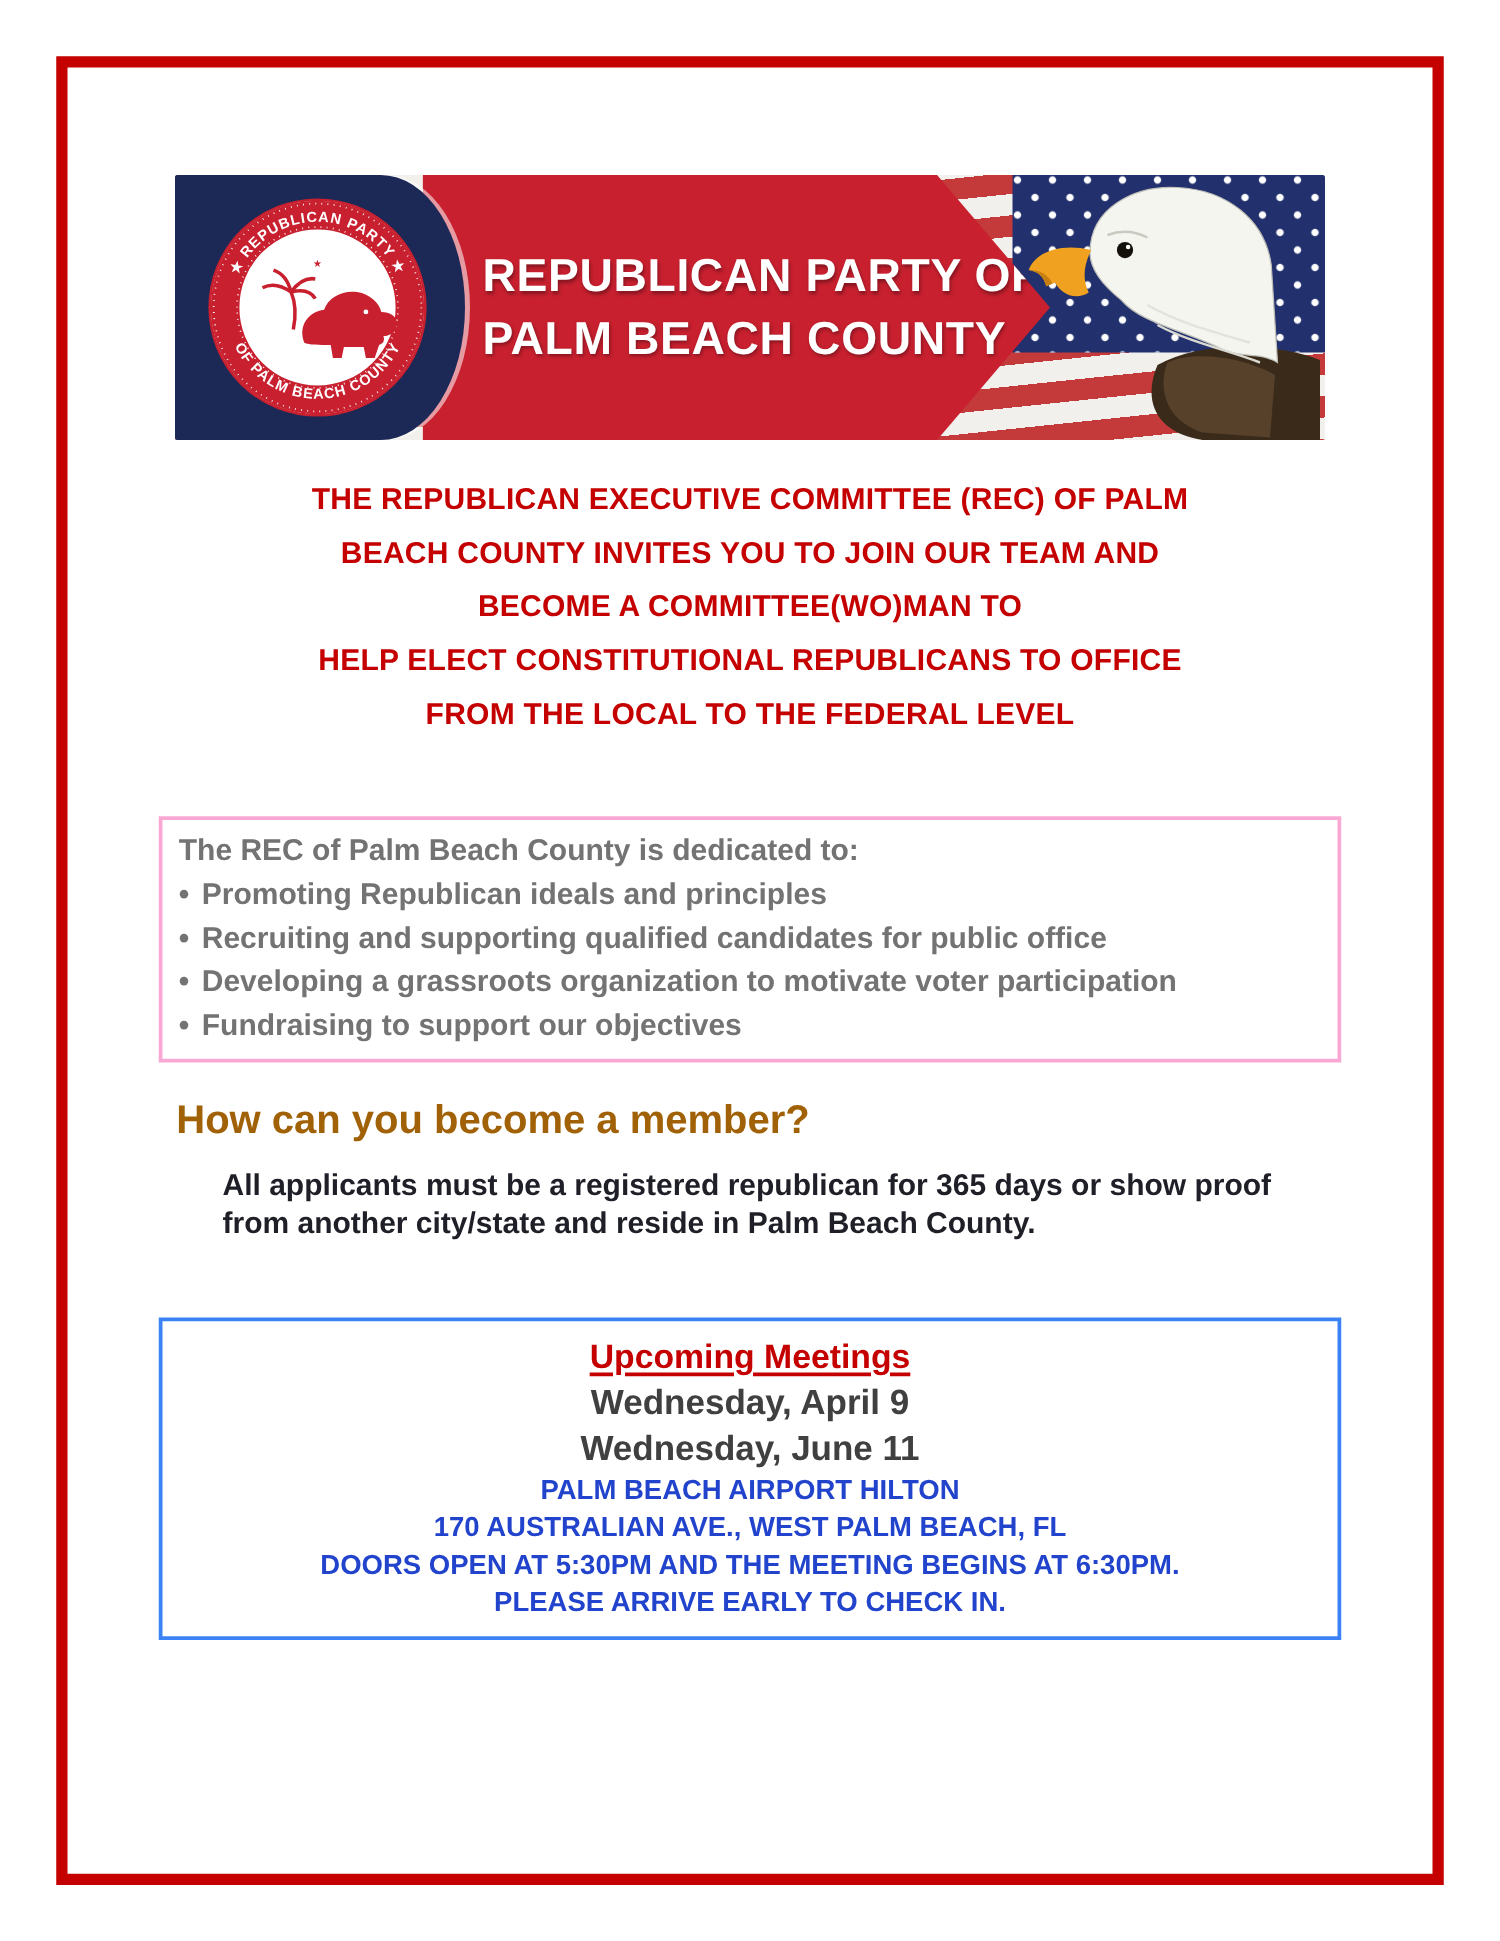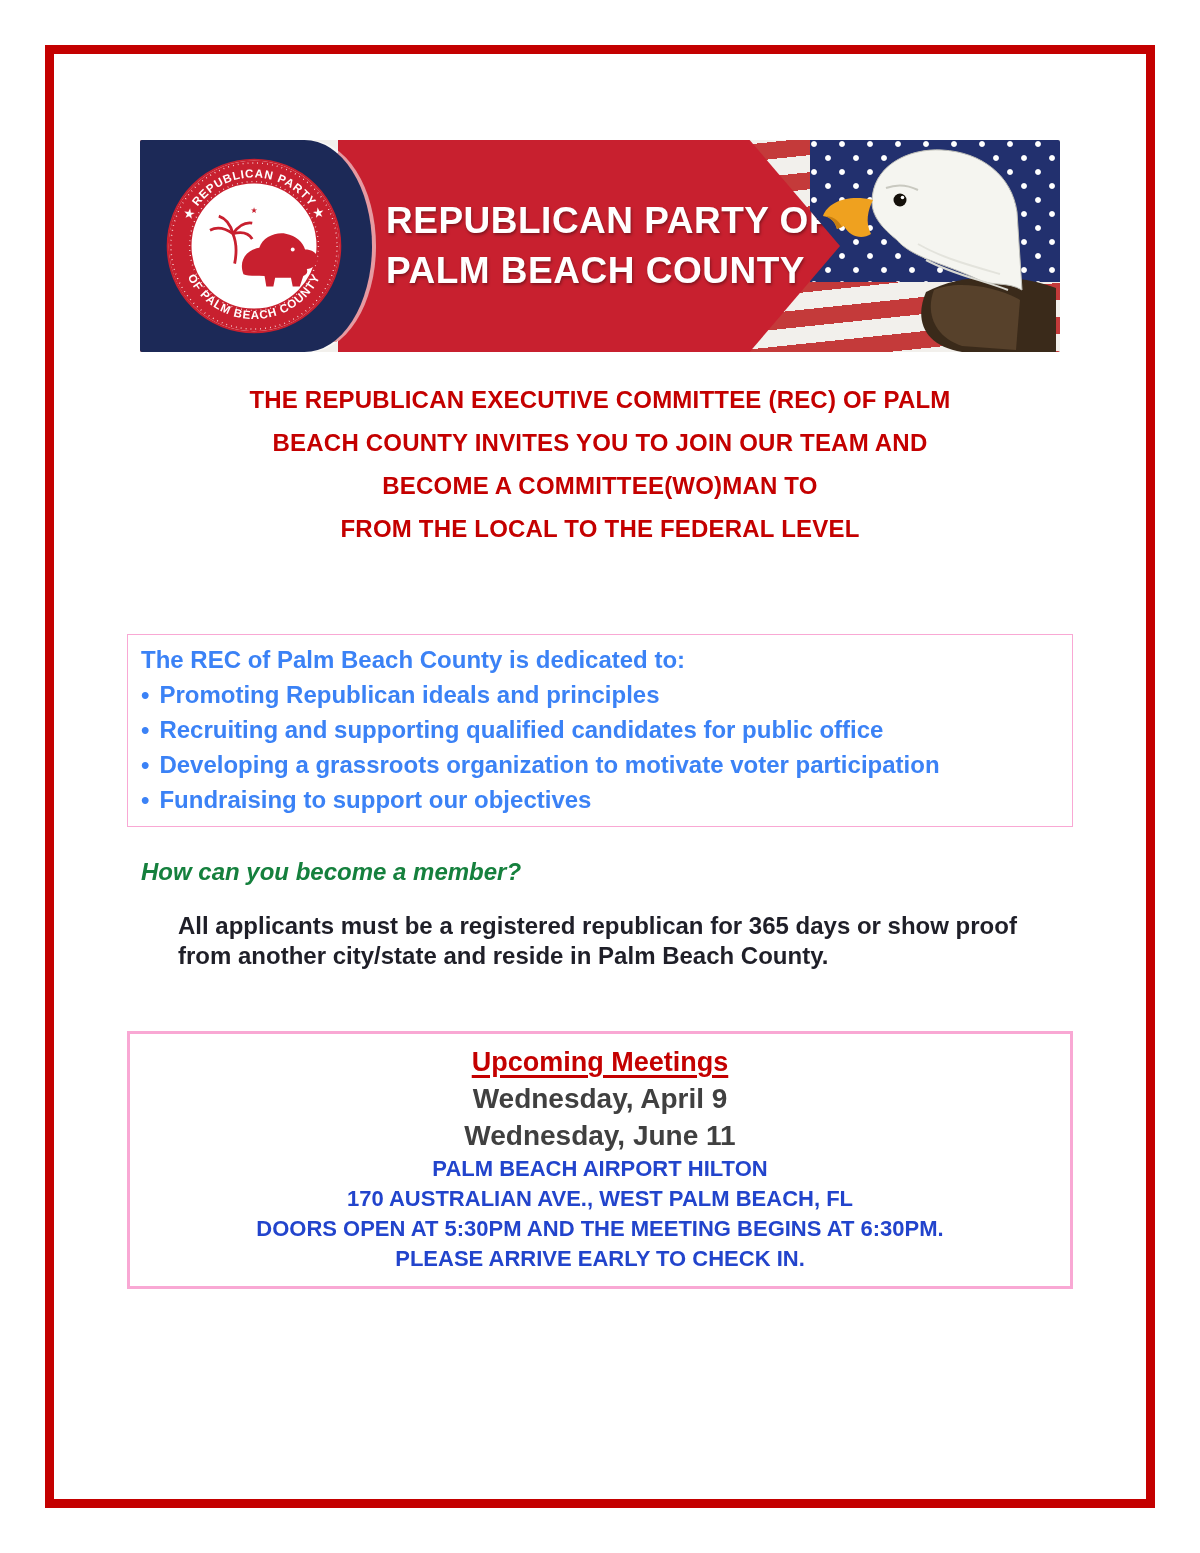--- a/index.html
+++ b/index.html
@@ -47,42 +47,42 @@
   }
   .seal{position:absolute;left:26px;top:18px;width:176px;height:176px;z-index:6;}
   
   .headline{
     margin-top:26px;text-align:center;color:#C40000;font-weight:700;
     font-size:24px;line-height:43px;letter-spacing:.2px;
   }
   
   .col{width:946px;margin:0 auto;}
   .dedicated-box{
-    margin-top:84px;border:1px solid #f9a8d4;box-sizing:border-box;
-    padding:7px 14px 9px 13px;color:#3b82f6;font-weight:700;
+    margin-top:60px;border:3px solid #f9a8d4;box-sizing:border-box;
+    padding:7px 14px 9px 13px;color:#737373;font-weight:700;
     font-size:24px;line-height:35px;
   }
   .dedicated-box ul{margin:0;padding:0;list-style:none;}
   .dedicated-box li::before{content:"\2022";margin-right:10px;}
   
   .member-heading{
-    margin:30px 0 0 14px;color:#15803d;font-weight:700;font-size:24px;line-height:30px;font-style:italic;
+    margin:30px 0 0 14px;color:#a16207;font-weight:700;font-size:32px;line-height:30px;
   }
   .steps{
     margin:16px 0 0 0;padding-left:83px;color:#1F1F28;font-weight:700;
     font-size:24px;line-height:41px;
   }
   .steps li{padding-left:6px;}
   .note{
     margin:24px 40px 0 51px;color:#1F1F28;font-weight:700;
     font-size:24px;line-height:30px;max-width:860px;
   }
   
   .meetings-box{
-    margin-top:60px;border:3px solid #f9a8d4;box-sizing:border-box;
+    margin-top:60px;border:3px solid #3b82f6;box-sizing:border-box;
     padding:10px 10px 12px;text-align:center;
   }
   .meet-title{
     color:#C40000;font-weight:700;font-size:27px;line-height:36px;
     text-decoration:underline;text-decoration-thickness:2.5px;text-underline-offset:4px;
   }
   .meet-date{color:#404040;font-weight:700;font-size:28px;line-height:37px;}
   .venue{color:#2244CC;font-weight:700;font-size:22px;line-height:30px;}
 </style>
 </head>
@@ -154,20 +154,21 @@
         <circle cx="72" cy="52" r="1.1" fill="#ffffff"></circle>
       </g>
       <text x="50" y="31.5" font-size="4.5" fill="#C8202F" text-anchor="middle">★</text>
     </svg>
   </div>
 
   <div class="headline">
     <div>THE REPUBLICAN EXECUTIVE COMMITTEE (REC) OF PALM</div>
     <div>BEACH COUNTY INVITES YOU TO JOIN OUR TEAM AND</div>
     <div>BECOME A COMMITTEE(WO)MAN TO</div>
+    <div>HELP ELECT CONSTITUTIONAL REPUBLICANS TO OFFICE</div>
     <div>FROM THE LOCAL TO THE FEDERAL LEVEL</div>
   </div>
 
   <div class="col">
 
     <div class="dedicated-box">
       <div>The REC of Palm Beach County is dedicated to:</div>
       <ul>
         <li>Promoting Republican ideals and principles</li>
         <li>Recruiting and supporting qualified candidates for public office</li>

